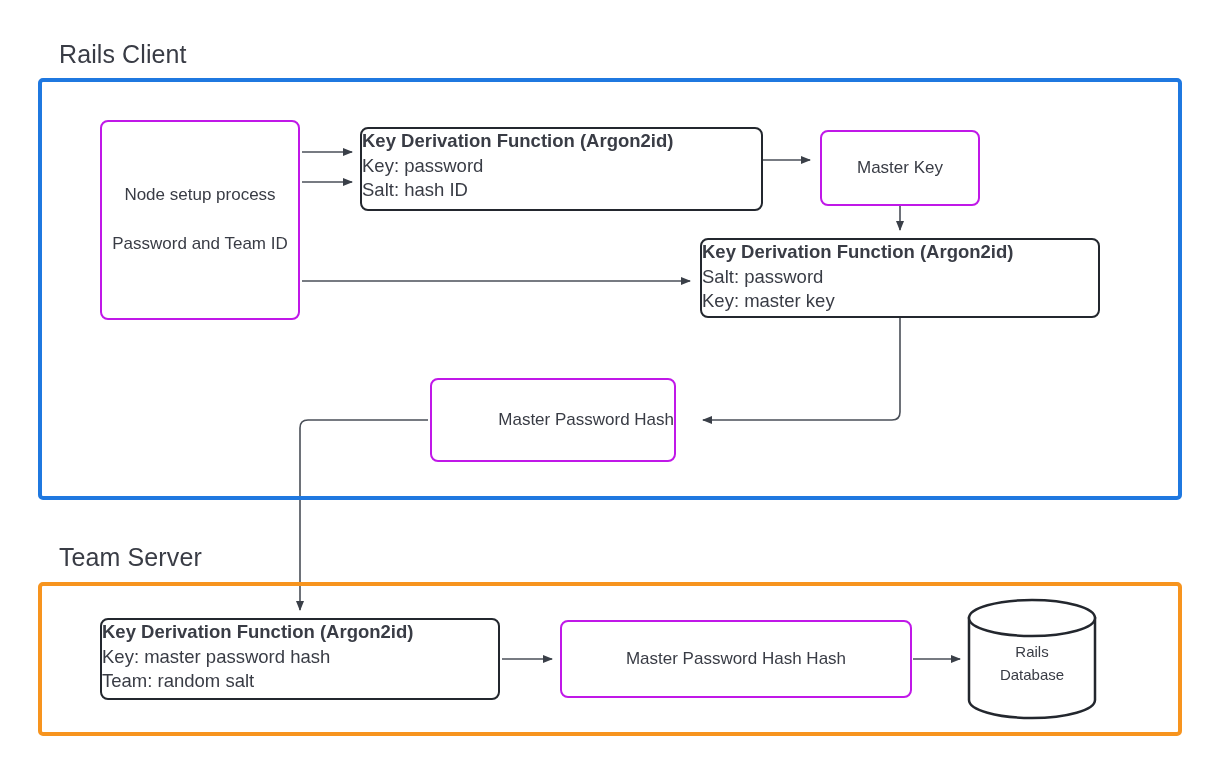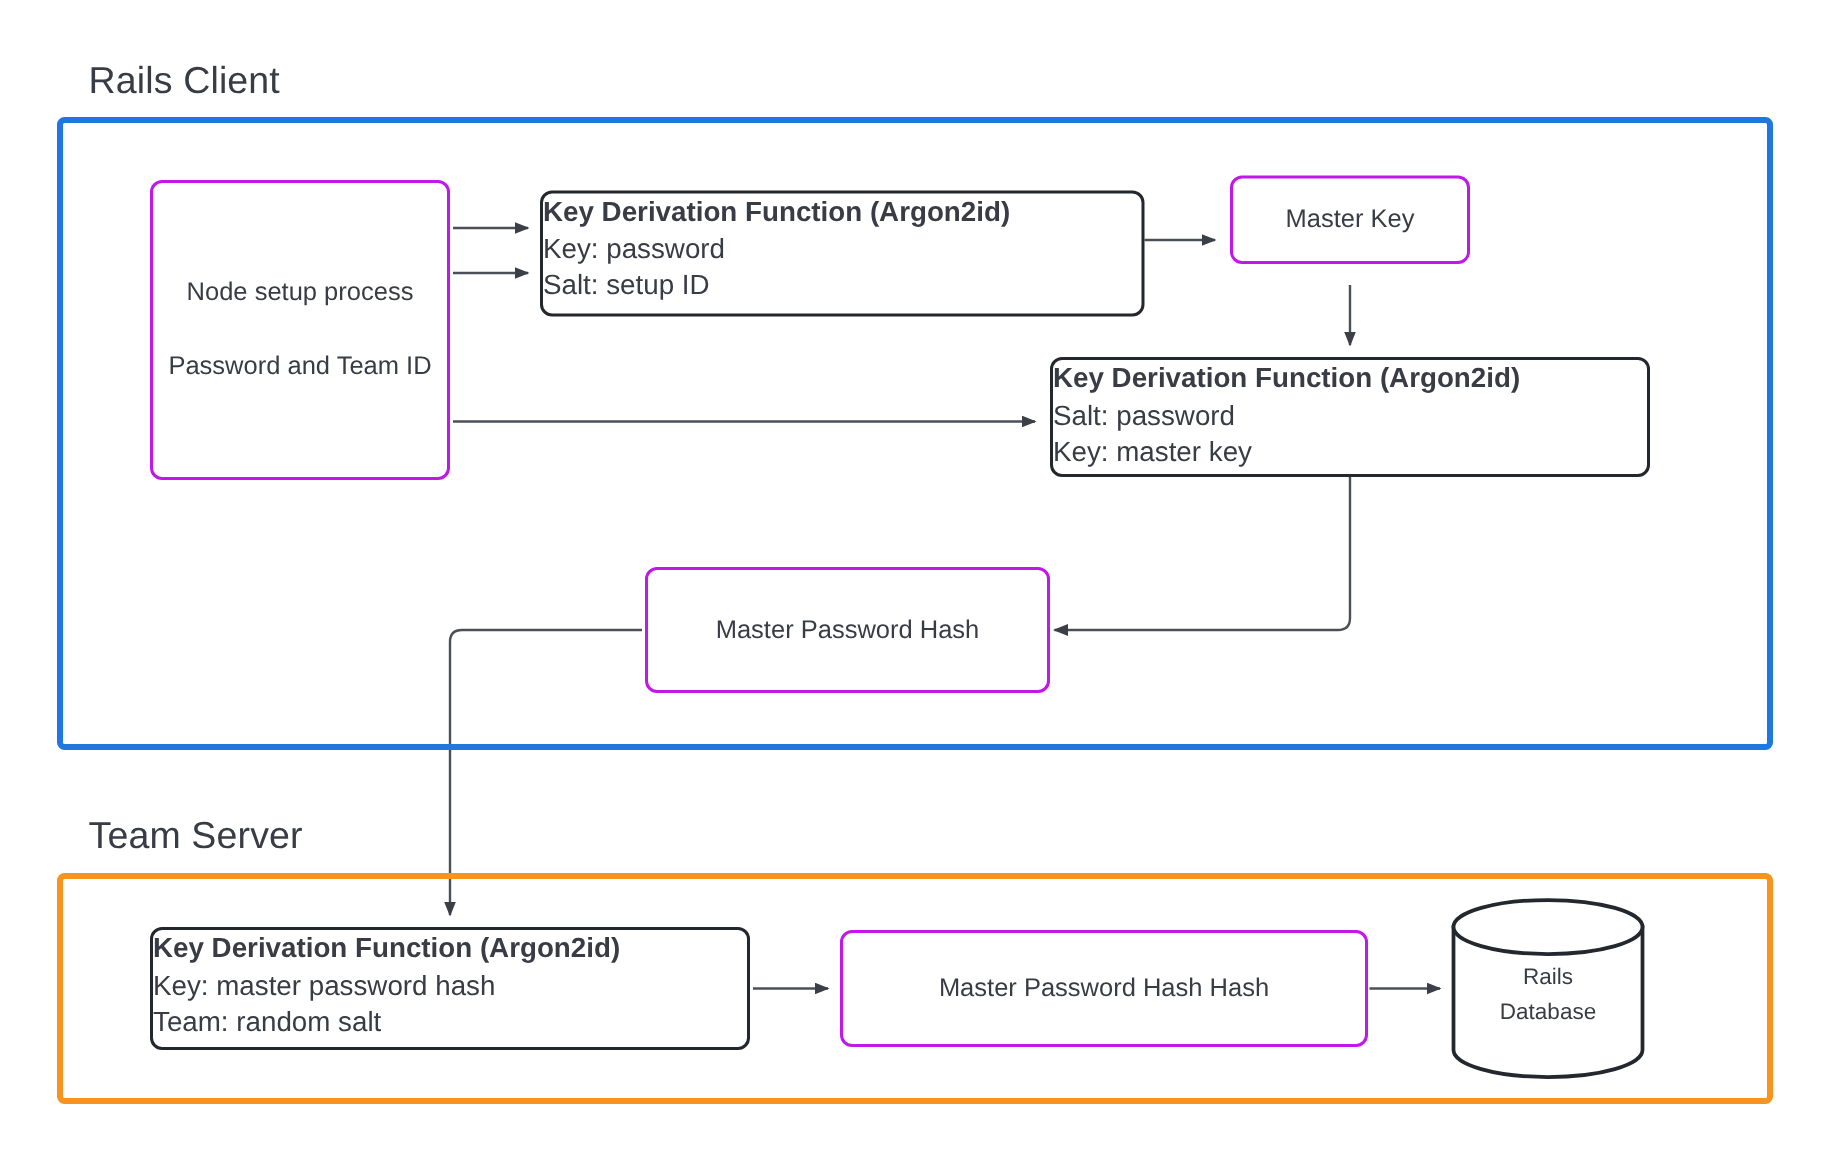--- a/index.html
+++ b/index.html
@@ -147,34 +147,34 @@
   <div class="container-box container-client" style="left:38px; top:78px; width:1144px; height:422px;"></div>
 
   <div class="node node-magenta node-center" style="left:100px; top:120px; width:200px; height:200px;">
     <div class="node-label">Node setup process</div>
     <div class="node-label spaced">Password and Team ID</div>
   </div>
 
   <div class="node node-dark node-kdf" style="left:360px; top:127px; width:403px; height:84px;">
     <div class="kdf-title">Key Derivation Function (Argon2id)</div>
     <div class="kdf-line">Key: password</div>
-    <div class="kdf-line">Salt: setup ID</div>
+    <div class="kdf-line">Salt: hash ID</div>
   </div>
 
-  <div class="node node-magenta node-center" style="left:820px; top:117px; width:160px; height:59px;">
+  <div class="node node-magenta node-center" style="left:820px; top:130px; width:160px; height:76px;">
     <div class="node-label">Master Key</div>
   </div>
 
   <div class="node node-dark node-kdf" style="left:700px; top:238px; width:400px; height:80px;">
     <div class="kdf-title">Key Derivation Function (Argon2id)</div>
     <div class="kdf-line">Salt: password</div>
     <div class="kdf-line">Key: master key</div>
   </div>
 
-  <div class="node node-magenta node-center" style="left:430px; top:378px; width:270px; height:84px;">
+  <div class="node node-magenta node-center" style="left:430px; top:378px; width:246px; height:84px;align-items:flex-end;">
     <div class="node-label">Master Password Hash</div>
   </div>
 
   <div class="container-label" style="left:46px; top:543px;">Team Server</div>
 
   <div class="container-box container-server" style="left:38px; top:582px; width:1144px; height:154px;"></div>
 
   <div class="node node-dark node-kdf" style="left:100px; top:618px; width:400px; height:82px;">
     <div class="kdf-title">Key Derivation Function (Argon2id)</div>
     <div class="kdf-line">Key: master password hash</div>

